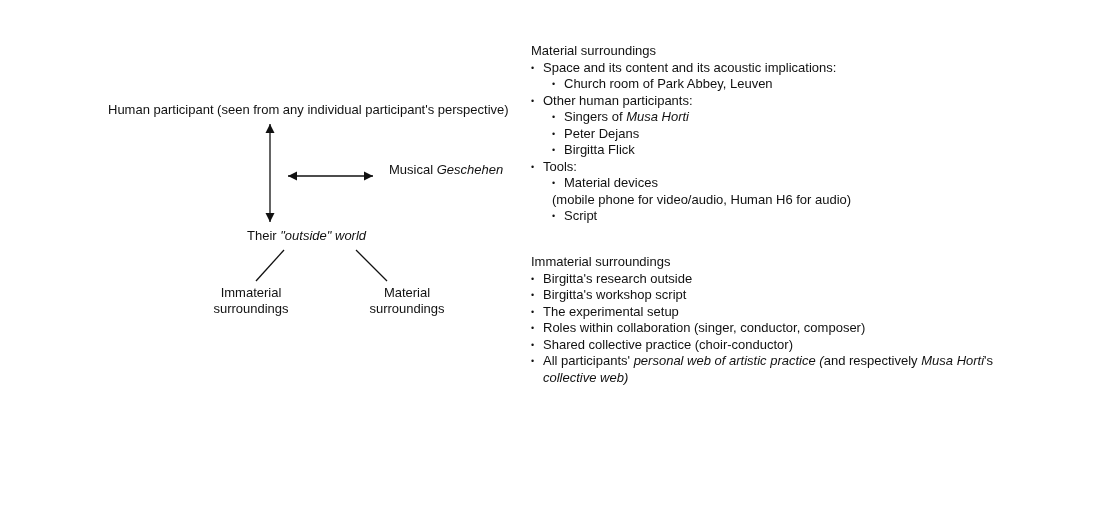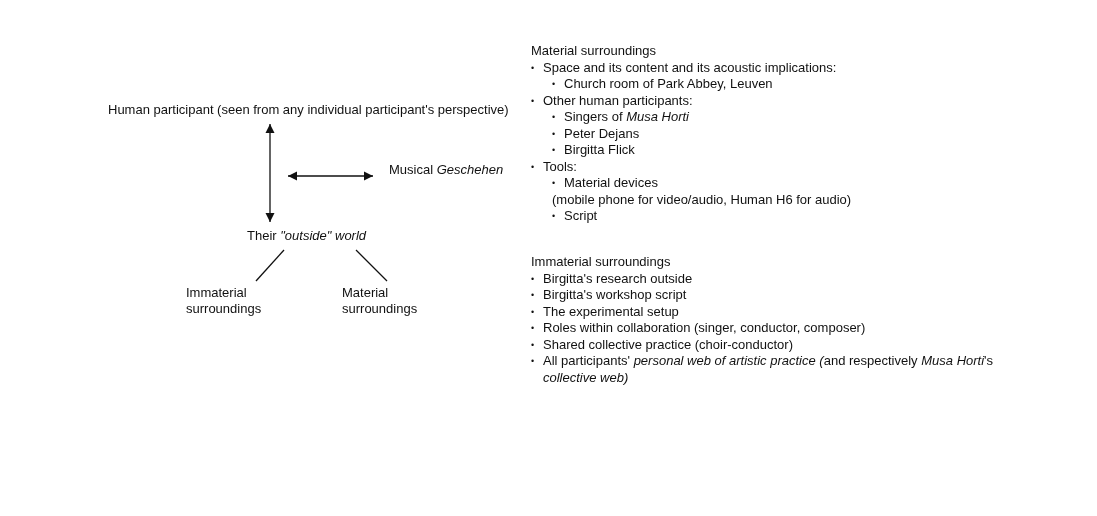--- a/index.html
+++ b/index.html
@@ -18,21 +18,21 @@
     color: #111111;
   }
   .dg-label {
     position: absolute;
     line-height: 16px;
     white-space: nowrap;
   }
   .human   { left: 108px;  top: 102px; }
   .musical { left: 389px; top: 162px; }
   .outside { left: 247px; top: 228px; }
-  .center  { white-space: normal; width: 130px; }
+  .center  { text-align: center; white-space: normal; width: 130px; }
   .immat   { left: 186px; top: 285px; }
   .mat     { left: 342px; top: 285px; }
   .dg-svg  { position: absolute; left: 0; top: 0; }
 
   .section {
     position: absolute;
     left: 531px;
     width: 550px;
     line-height: 16.5px;
   }

